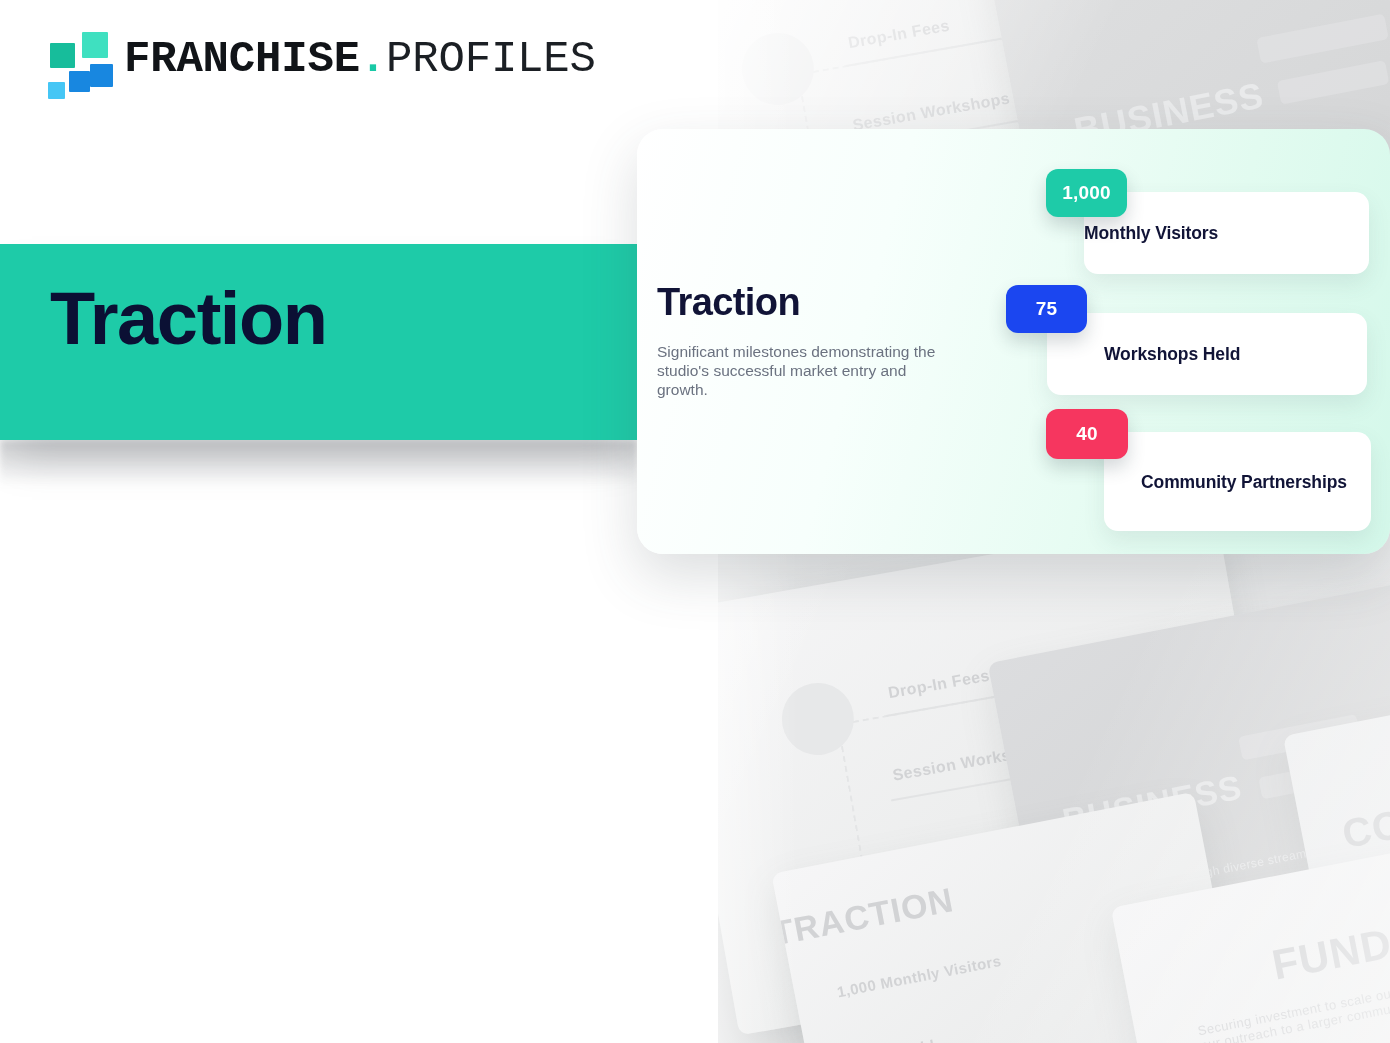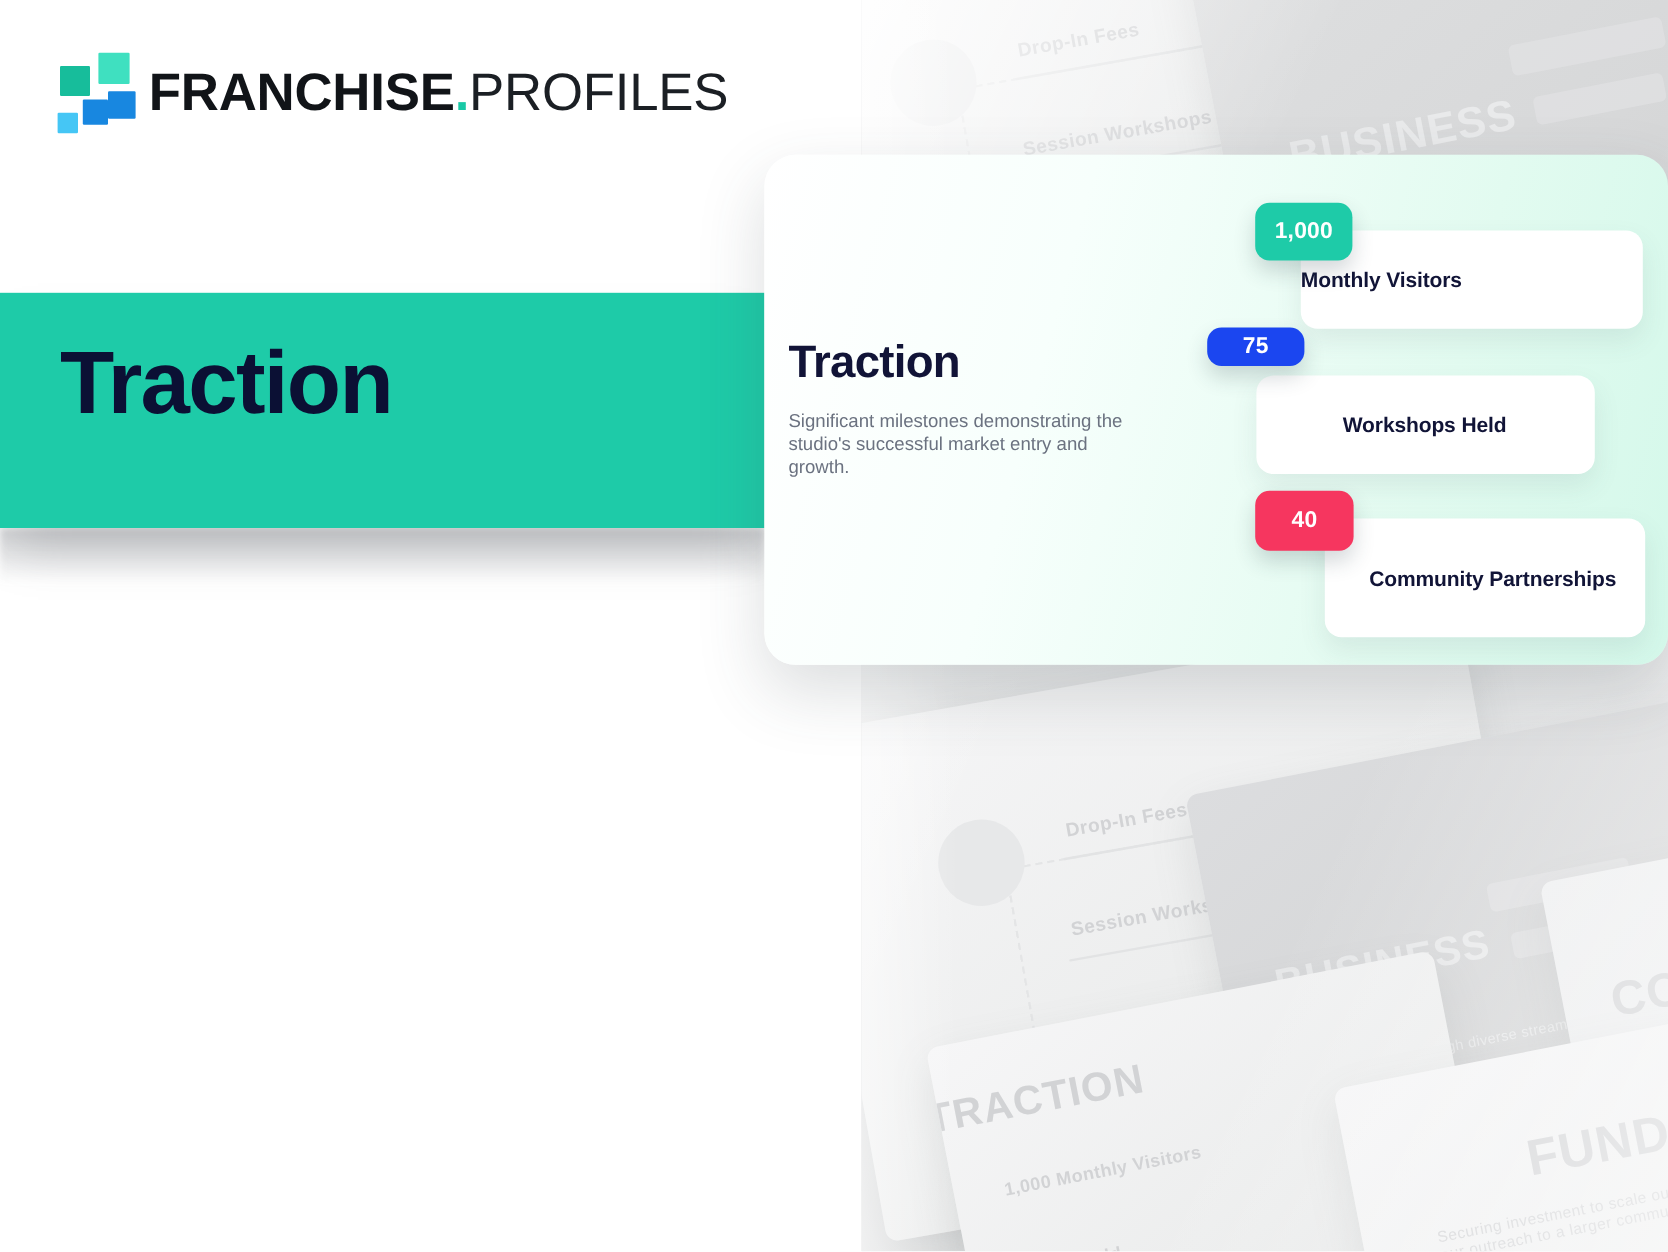--- a/index.html
+++ b/index.html
@@ -121,22 +121,22 @@
   }
 
   .bg-fade {
     position: absolute; inset: 0;
     background: linear-gradient(90deg, rgba(255,255,255,.55) 0%, rgba(255,255,255,0) 12%);
   }
 
   
   .logo {
     position: absolute;
-    left: 46px; top: 42px;
-    display: flex; align-items: flex-end;
+    left: 46px; top: 30px;
+    display: flex; align-items: center; font-family: Liberation Mono, monospace;
   }
   .logo-mark {
     position: relative;
     width: 62px; height: 58px;
     margin-right: 16px;
   }
   .logo-mark i { position: absolute; display: block; border-radius: 1px; }
   .sq-1 { left: 36px;  top: 2px;  width: 26px; height: 26px; background: #3FE0C0; }
   .sq-2 { left: 4px;   top: 13px; width: 25px; height: 25px; background: #17BD9B; }
   .sq-3 { left: 44px;  top: 34px; width: 23px; height: 23px; background: #1887E0; }
@@ -254,22 +254,22 @@
     letter-spacing: .2px;
   }
 
   
   .m1 { left: 0; top: 0; }
   .m1 .plate { left: 447px; top: 63px; width: 285px; height: 82px; }
   .m1 .badge { left: 409px; top: 40px; width: 81px; height: 48px; background: #1ECBA8; }
 
   
   .m2 { left: 0; top: 0; }
-  .m2 .plate { left: 410px; top: 184px; width: 282px; height: 82px; padding-left: 72px; }
-  .m2 .badge { left: 369px; top: 144px; width: 81px; height: 32px; background: #1B46F0; text-align: center; }
+  .m2 .plate { left: 410px; top: 184px; width: 320px; height: 82px; padding-left: 57px; }
+  .m2 .badge { left: 369px; top: 156px; width: 81px; height: 48px; background: #1B46F0; text-align: center; }
 
   
   .m3 { left: 0; top: 0; }
   .m3 .plate { left: 467px; top: 303px; width: 267px; height: 99px; padding-left: 37px; }
   .m3 .badge { left: 409px; top: 280px; width: 82px; height: 50px; background: #F6365F; }
 </style>
 </head>
 <body>
 
 <div class="stage">

